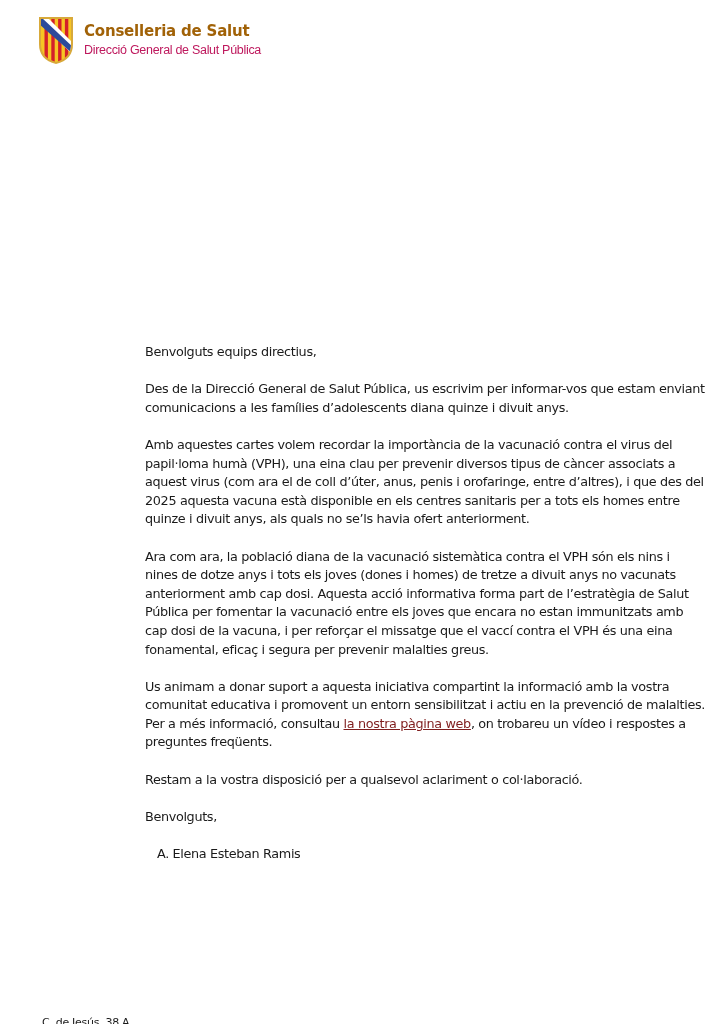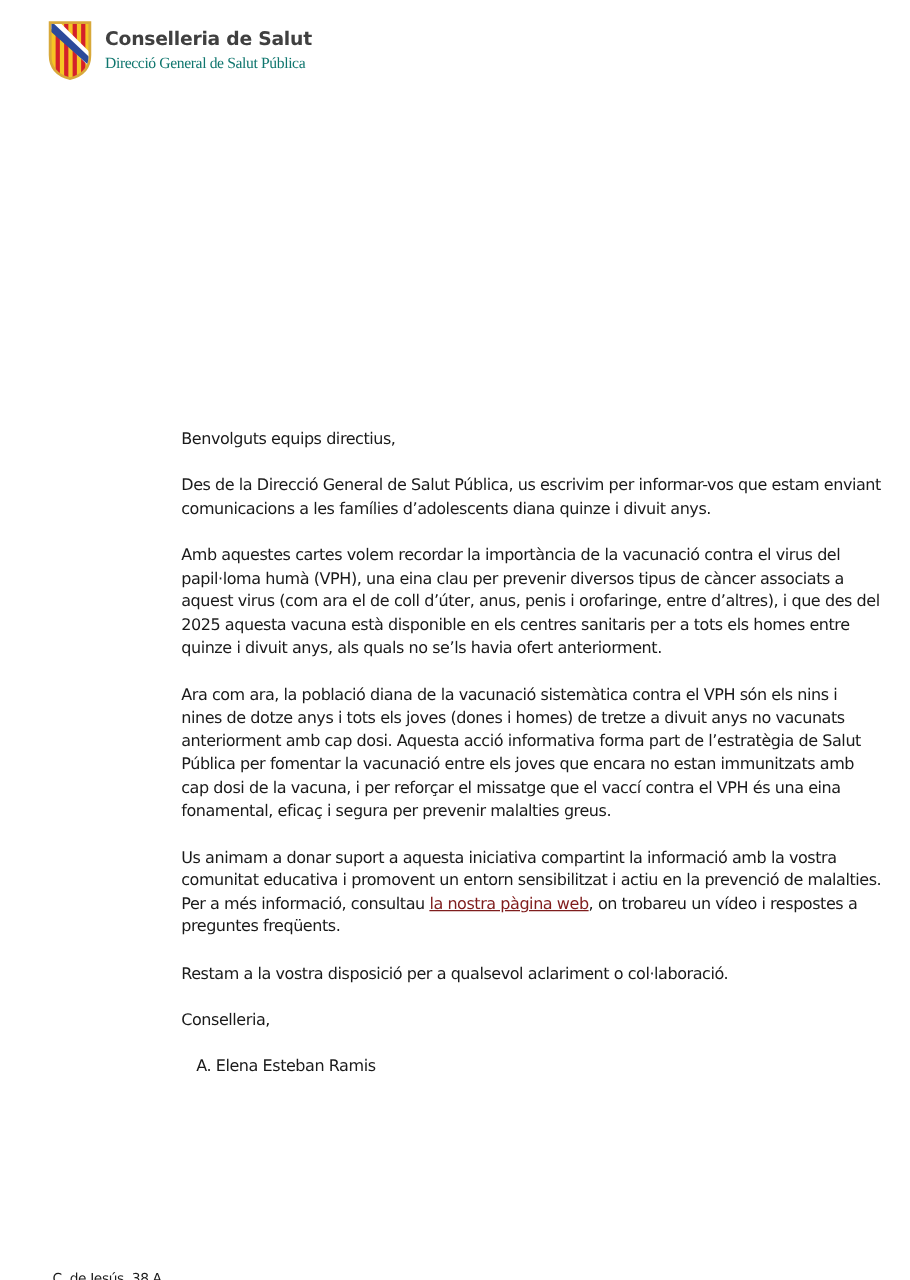--- a/index.html
+++ b/index.html
@@ -28,28 +28,28 @@
       margin-right: 10px;
     }
     .header-text {
       display: flex;
       flex-direction: column;
     }
     .org-name {
       font-family: "DejaVu Sans", sans-serif;
       font-weight: bold;
       font-size: 15px;
-      color: #404040;
+      color: #a16207;
       line-height: 19px;
       letter-spacing: -0.2px;
     }
     .dept-name {
-      font-family: Liberation Serif, serif;
+      font-family: Liberation Sans, sans-serif;
       font-size: 12.5px;
-      color: #0f766e;
+      color: #be185d;
       line-height: 18px;
       letter-spacing: -0.3px;
     }
     .letter {
       position: absolute;
       left: 145px;
       top: 343px;
       width: 560px;
       font-family: "DejaVu Sans", sans-serif;
       font-size: 12.8px;
@@ -108,21 +108,21 @@
   </div>
 </div>
 
 <div class="letter">
   <p>Benvolguts equips directius,</p>
   <p>Des de la Direcció General de Salut Pública, us escrivim per informar-vos que estam enviant comunicacions a les famílies d’adolescents diana quinze i divuit anys.</p>
   <p>Amb aquestes cartes volem recordar la importància de la vacunació contra el virus del papil·loma humà (VPH), una eina clau per prevenir diversos tipus de càncer associats a aquest virus (com ara el de coll d’úter, anus, penis i orofaringe, entre d’altres), i que des del 2025 aquesta vacuna està disponible en els centres sanitaris per a tots els homes entre quinze i divuit anys, als quals no se’ls havia ofert anteriorment.</p>
   <p>Ara com ara, la població diana de la vacunació sistemàtica contra el VPH són els nins i nines de dotze anys i tots els joves (dones i homes) de tretze a divuit anys no vacunats anteriorment amb cap dosi. Aquesta acció informativa forma part de l’estratègia de Salut Pública per fomentar la vacunació entre els joves que encara no estan immunitzats amb cap dosi de la vacuna, i per reforçar el missatge que el vaccí contra el VPH és una eina fonamental, eficaç i segura per prevenir malalties greus.</p>
   <p><span>Us animam a donar suport a aquesta iniciativa compartint la informació amb la vostra comunitat educativa i promovent un entorn sensibilitzat i actiu en la prevenció de malalties. Per a més informació, consultau </span><a href="#">la nostra pàgina web</a><span>, on trobareu un vídeo i respostes a preguntes freqüents.</span></p>
   <p>Restam a la vostra disposició per a qualsevol aclariment o col·laboració.</p>
-  <p>Conselleria,</p>
+  <p>Benvolguts,</p>
   <div class="signature">
     <p>A. Elena Esteban Ramis</p>
   </div>
 </div>
 
 <div class="footer">
   <div>C. de Jesús, 38 A</div>
   <div>07010 Palma</div>
   <div>Tel. 683 17 74 00</div>
   <div class="web">salut.caib.es</div>

